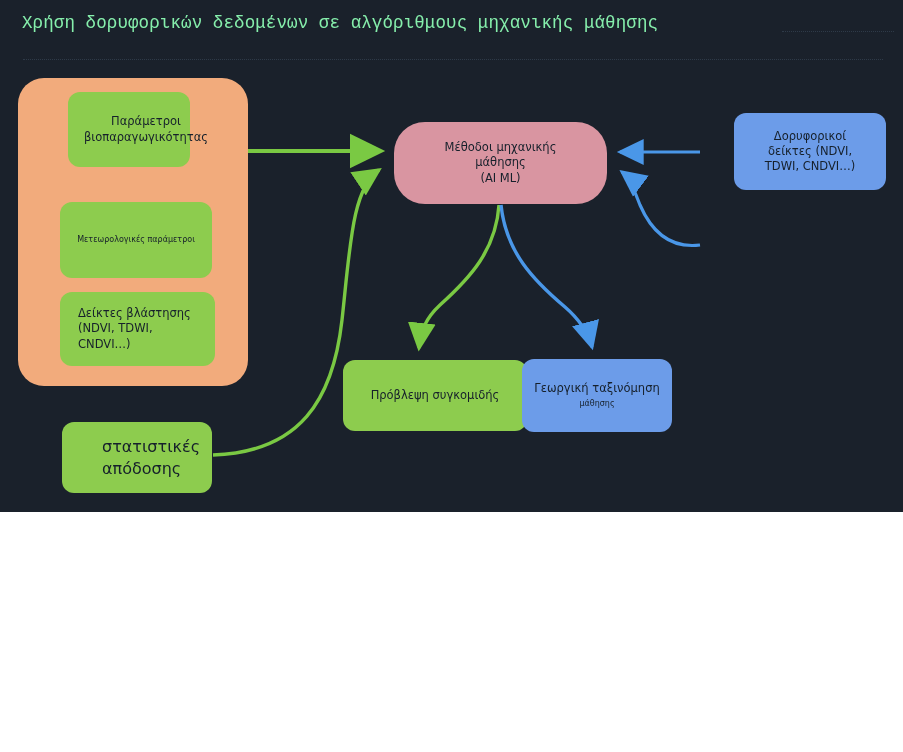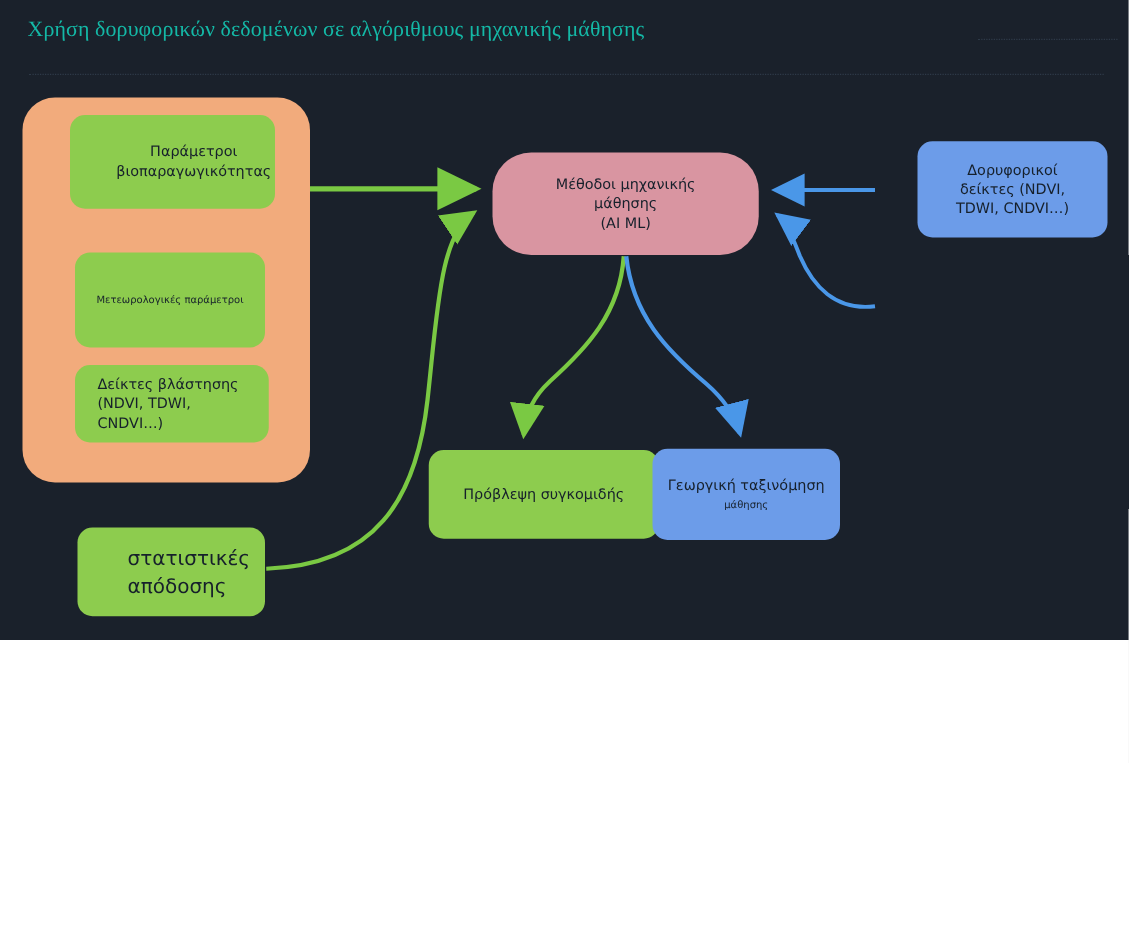--- a/index.html
+++ b/index.html
@@ -31,24 +31,24 @@
     background: #1a212b;
     overflow: hidden;
   }
 
   
   #title {
     position: absolute;
     left: 22px;
     top: 13px;
     font-size: 17.5px;
-    color: #14b8a6;
+    color: #86efac;
     letter-spacing: 0.1px;
     white-space: nowrap;
-    font-family: Liberation Serif, serif;
+    font-family: Liberation Mono, monospace;
   }
 
   
   .dotted {
     position: absolute;
     height: 1px;
     border-top: 1px dotted #2e3a48;
   }
   #dotted-top-right {
     left: 782px;
@@ -101,44 +101,44 @@
   
   #group-inputs {
     left: 18px;
     top: 78px;
     width: 230px;
     height: 308px;
     background: #f2ab7c;
   }
 
   #node-bioproductivity {
-    left: 56px;
+    left: 68px;
     top: 92px;
-    width: 164px;
+    width: 122px;
     height: 75px;
     background: #8dcc4e;
     font-size: 11.5px;
     padding-left: 42px;
   }
 
   #node-meteorological {
     left: 60px;
     top: 192px;
     width: 152px;
     height: 76px;
     background: #8dcc4e;
     font-size: 8px;
     margin-top: 10px;
   }
 
   #node-vegetation {
     left: 60px;
     top: 292px;
     width: 155px;
-    height: 62px;
+    height: 74px;
     background: #8dcc4e;
     font-size: 11.5px;
     align-items: flex-start;
     text-align: left;
     padding-left: 18px;
   }
 
   #node-statistics {
     left: 62px;
     top: 422px;

